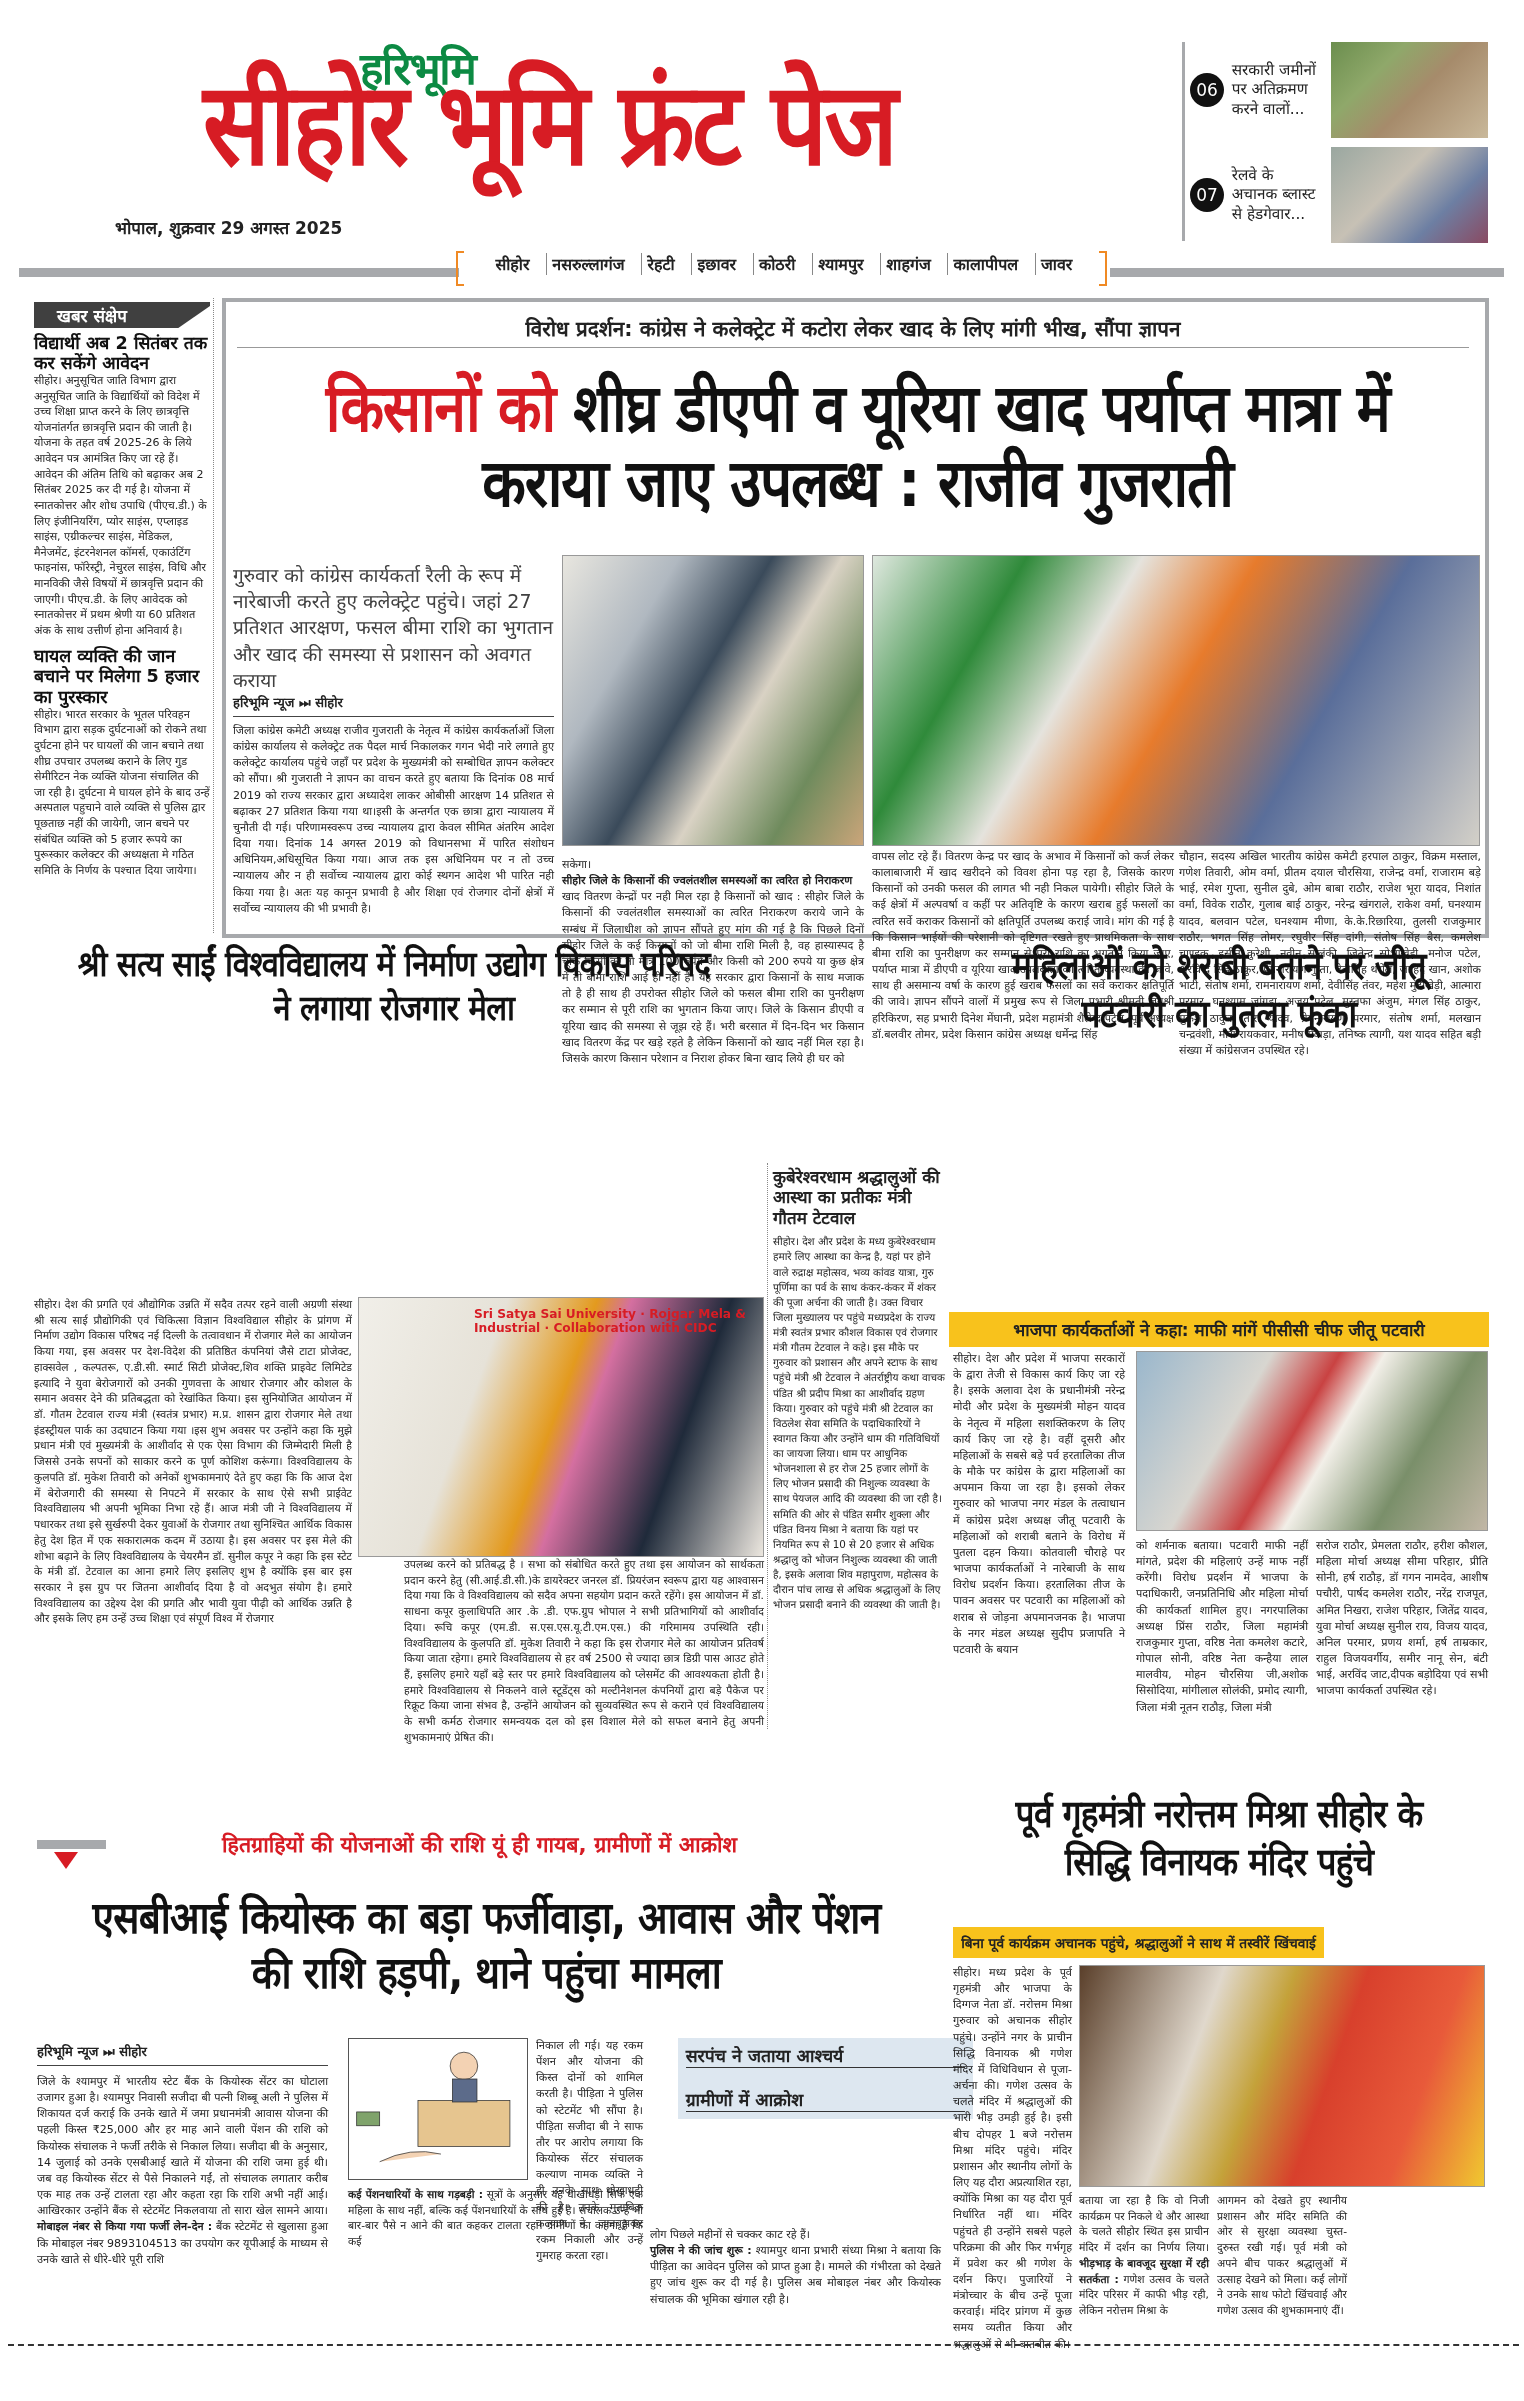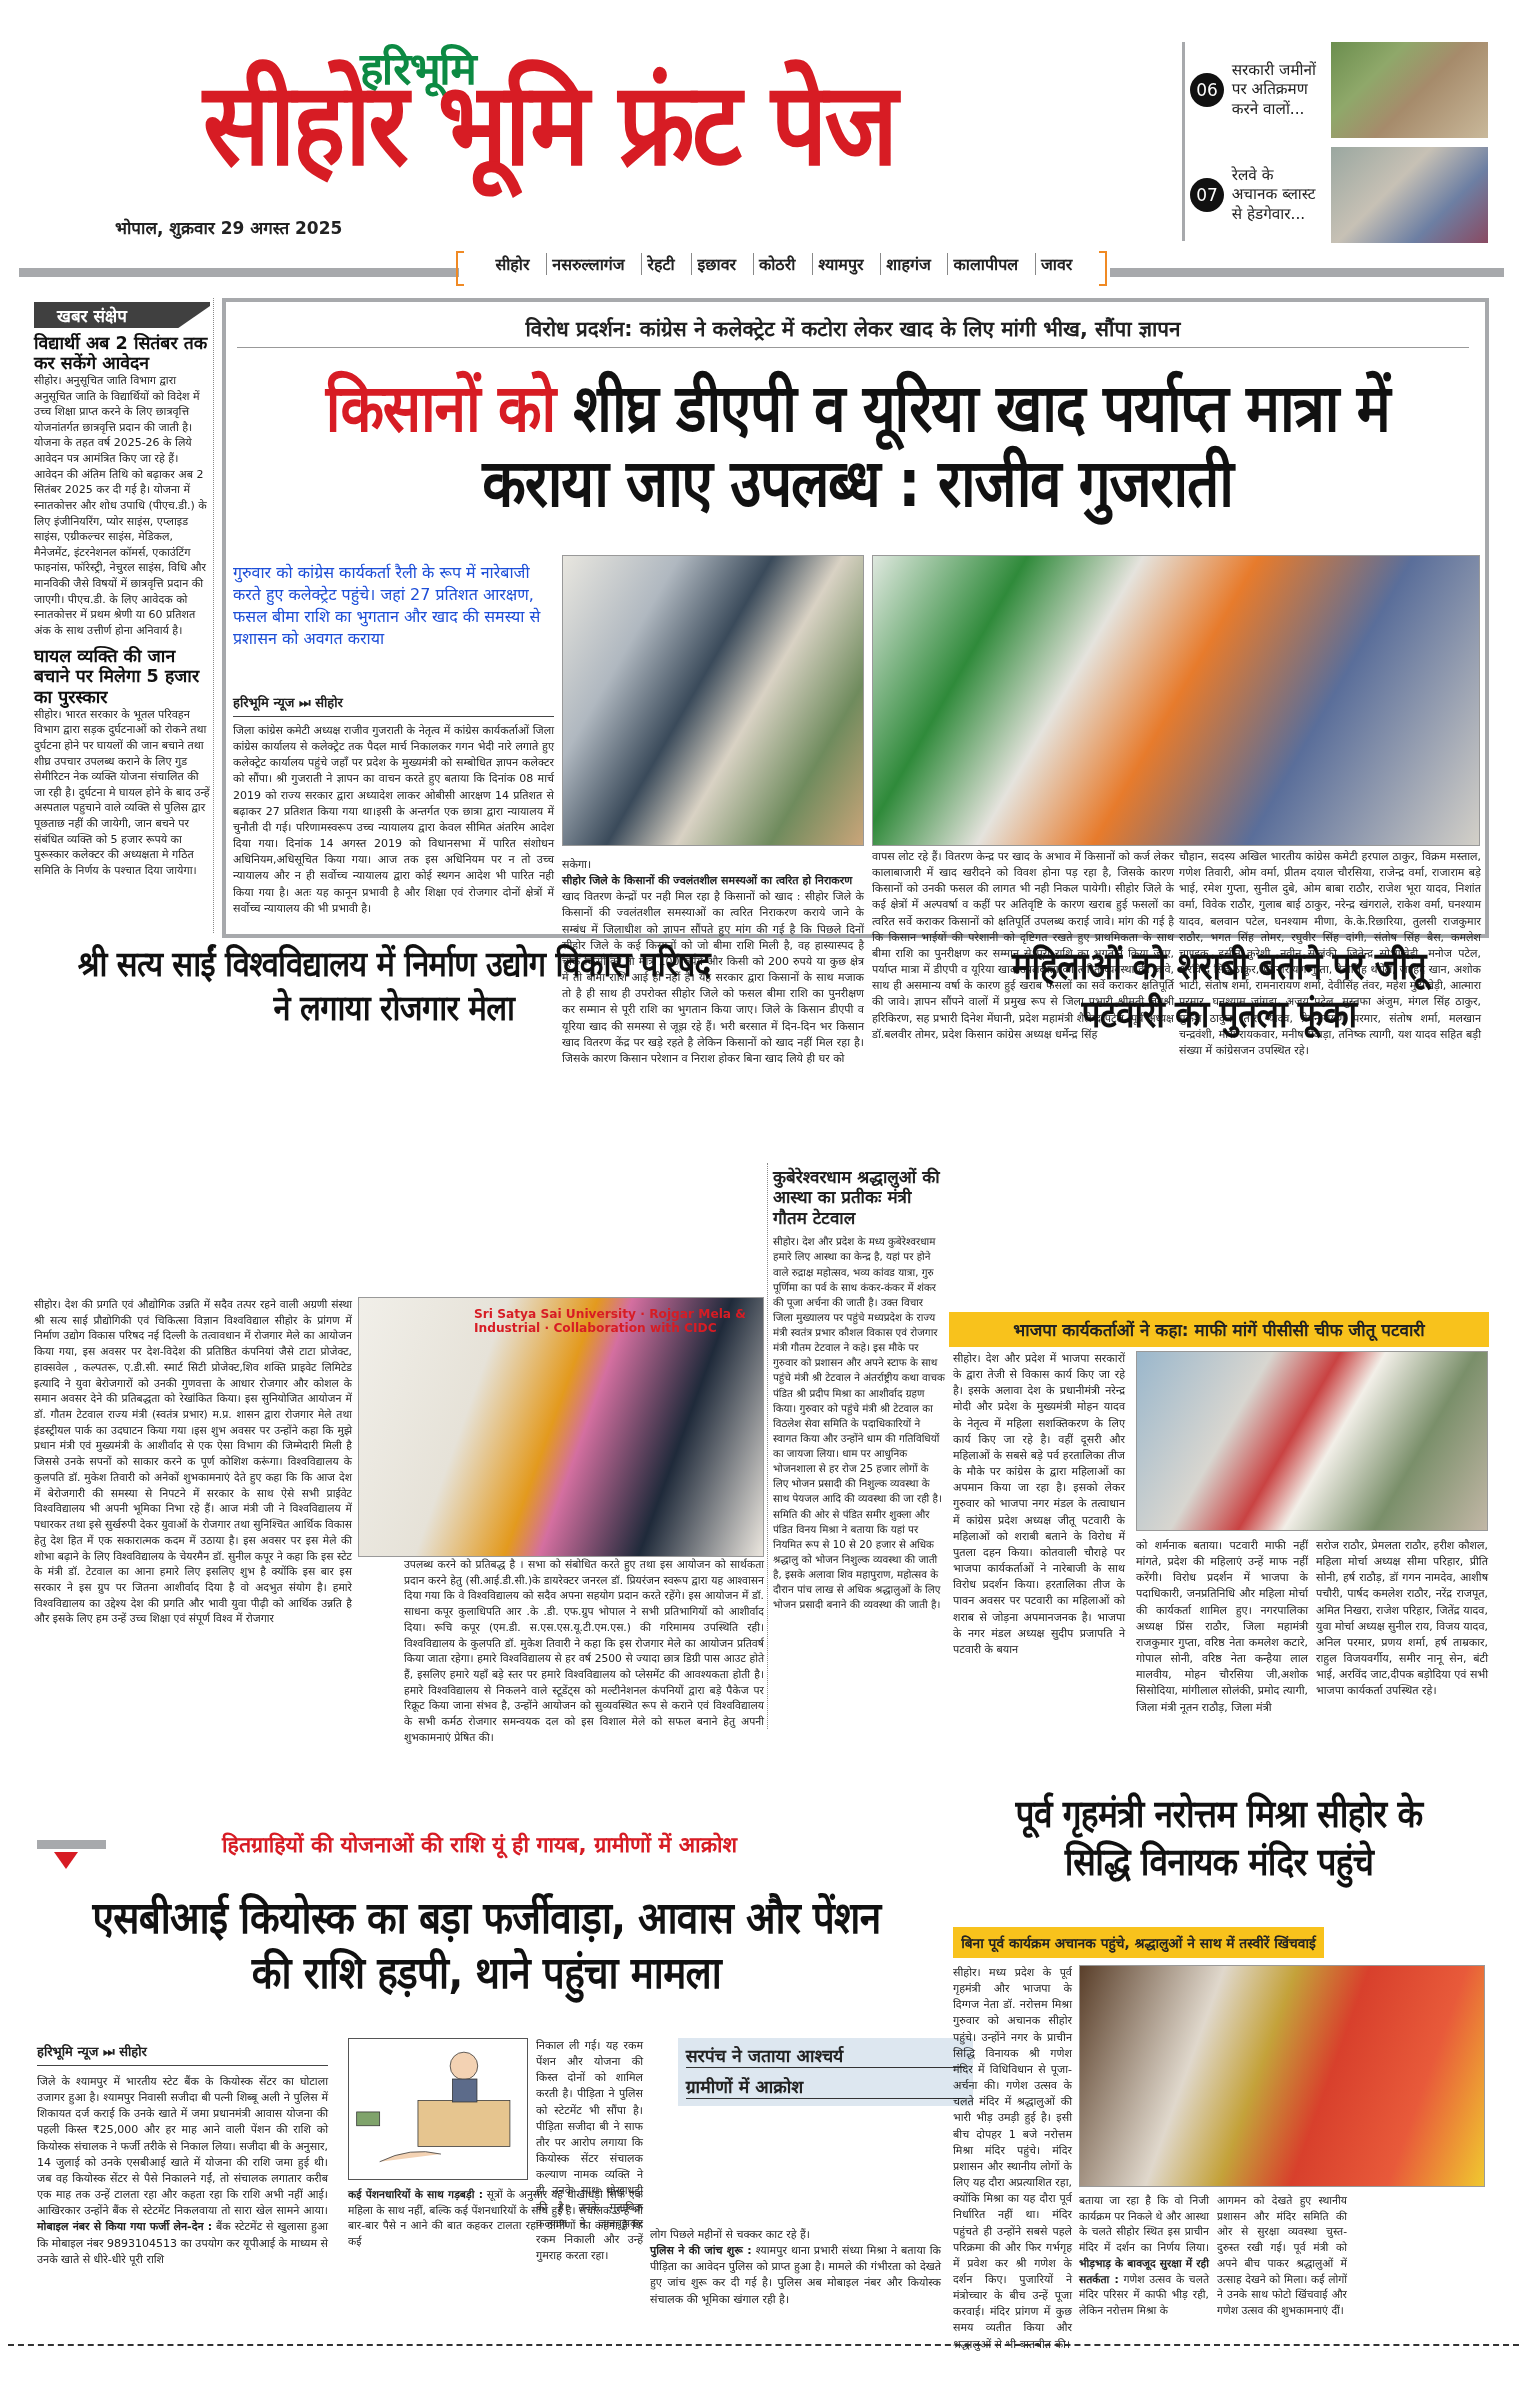--- a/index.html
+++ b/index.html
@@ -24,21 +24,21 @@
 .img-people{background:linear-gradient(135deg,#9aa7a0,#c7c1b5 40%,#6d7fa3 70%,#8a4a62)}
 .sidebar{left:34px;top:302px;width:176px}
 .sb-tag{background:#404040;color:#fff;font-weight:bold;font-size:17px;padding:1.5px 23px;clip-path:polygon(0 0,100% 0,100% 15%,82% 100%,0 100%);height:26px}
 .sb-head{font-size:17.6px;font-weight:bold;line-height:1.15;margin-top:4.6px;color:#111}
 .sb-body{font-size:11px;line-height:1.42;color:#222}
 .sb-rule{left:213px;top:298px;width:0;height:635px;border-left:1.5px dotted #888}
 .lead-box{left:222px;top:298px;width:1267px;height:640px;border:4.6px solid #a7a9ac;border-top-width:4.6px}
 .lead-kicker{left:237px;top:314px;width:1232px;text-align:center;font-size:20.7px;color:#222;border-bottom:1.5px solid #999;padding-bottom:4.6px;font-weight:bold}
 .lead-head{left:230px;top:371px;width:1255px;font-size:66px;font-weight:bold;line-height:1.14;text-align:center;letter-spacing:-1.5px;color:#111;transform:scaleX(0.86);transform-origin:center top}
 .lead-head .red{color:#d71c24}
-.lead-intro{left:233px;top:562px;width:321px;font-size:16px;line-height:1.38;color:#1d4ed8}
+.lead-intro{left:233px;top:562px;width:321px;font-size:19px;line-height:1.38;color:#404040}
 .byline{font-size:13px;border-bottom:1.5px solid #444;padding-bottom:4.6px;font-weight:bold}
 .col{font-size:11px;line-height:1.47;color:#222;text-align:justify}
 .photo{background:linear-gradient(120deg,#e8e6df 0%,#b0b8c0 25%,#3a4a5a 45%,#d9d2c4 60%,#6f8b5d 80%,#caa57a 100%);border:0.8px solid #999}
 .photo2{background:linear-gradient(120deg,#dfe8df,#2f8a3a 20%,#e5e3dd 35%,#e77b2c 50%,#5a6e9a 70%,#d3d0c8 100%);border:0.8px solid #999}
 .sec-head{font-size:37px;font-weight:bold;color:#111;text-align:center;line-height:1.25;transform:scaleX(0.88);transform-origin:center top;letter-spacing:-0.8px}
 .yellow-strip{background:#f8c21c;color:#222;font-weight:bold;font-size:17px;text-align:center;padding:6.1px 7.7px}
 .box-blue{background:#dde7f0;padding:4.6px 7.7px}
 .box-blue h4{font-size:17.6px;font-weight:bold;border-bottom:1.5px solid #333;margin-bottom:3.1px}
 .box-blue p{font-size:11px;line-height:1.42}
 .red-kicker{font-size:21.4px;color:#d71c24;font-weight:bold}
@@ -150,21 +150,21 @@
 </div>
 <div class="abs col" style="left:536px;top:2038px;width:107px">
   <span>निकाल ली गई। यह रकम पेंशन और योजना की किस्त दोनों को शामिल करती है। पीड़िता ने पुलिस को स्टेटमेंट भी सौंपा है। पीड़िता सजीदा बी ने साफ तौर पर आरोप लगाया कि कियोस्क सेंटर संचालक कल्याण नामक व्यक्ति ने ही उनके साथ धोखाधड़ी की है। उनके मुताबिक कल्याण ने जानबूझकर रकम निकाली और उन्हें गुमराह करता रहा।</span>
 </div>
 <div class="abs col" style="left:348px;top:2187px;width:295px;font-size:10.7px">
   <b class="lbl">कई पेंशनधारियों के साथ गड़बड़ी :</b>
   <span>सूत्रों के अनुसार यह धोखाधड़ी सिर्फ एक महिला के साथ नहीं, बल्कि कई पेंशनधारियों के साथ हुई है। संचालक उन्हें भी बार-बार पैसे न आने की बात कहकर टालता रहा। ग्रामीणों का कहना है कि कई</span>
 </div>
 <div class="abs box-blue" style="left:678px;top:2038px;width:295px">
   <h4>सरपंच ने जताया आश्चर्य</h4>
-  <h4 style="margin-top:6px">ग्रामीणों में आक्रोश</h4>
+  <h4 style="margin-top:19px">ग्रामीणों में आक्रोश</h4>
 </div>
 <div class="abs col" style="left:650px;top:2227px;width:291px">
   <div>लोग पिछले महीनों से चक्कर काट रहे हैं।</div>
   <b class="lbl">पुलिस ने की जांच शुरू :</b>
   <span>श्यामपुर थाना प्रभारी संध्या मिश्रा ने बताया कि पीड़िता का आवेदन पुलिस को प्राप्त हुआ है। मामले की गंभीरता को देखते हुए जांच शुरू कर दी गई है। पुलिस अब मोबाइल नंबर और कियोस्क संचालक की भूमिका खंगाल रही है।</span>
 </div>
 
 <div class="abs sec-head" style="left:949px;top:1791px;width:540px;font-size:38px">पूर्व गृहमंत्री नरोत्तम मिश्रा सीहोर के सिद्धि विनायक मंदिर पहुंचे</div>
 <div class="abs yellow-strip" style="left:953px;top:1927px;width:371px;font-size:13.8px">बिना पूर्व कार्यक्रम अचानक पहुंचे, श्रद्धालुओं ने साथ में तस्वीरें खिंचवाई</div>
 <div class="abs photo" style="left:1079px;top:1965px;width:406px;height:222px;background:linear-gradient(110deg,#5a3f2a 0%,#e0d8cc 30%,#c4a23a 45%,#d8402c 60%,#e85a3a 80%,#f0c830 100%)"></div>

